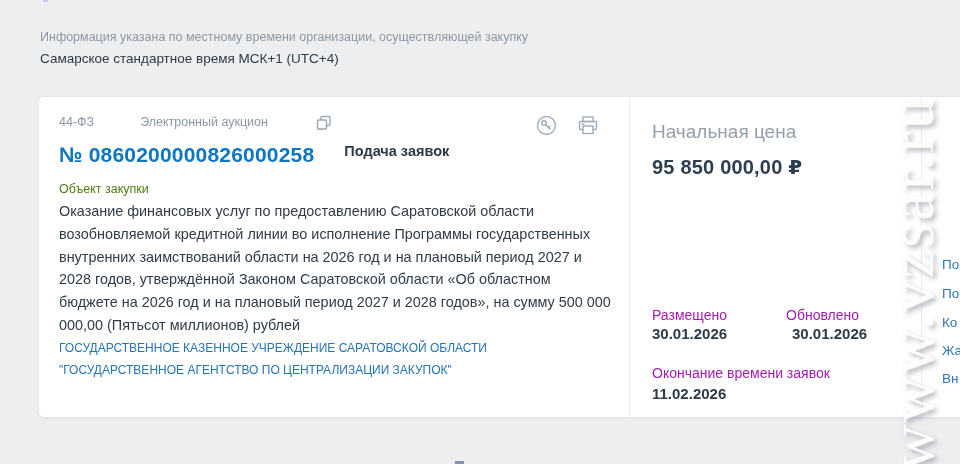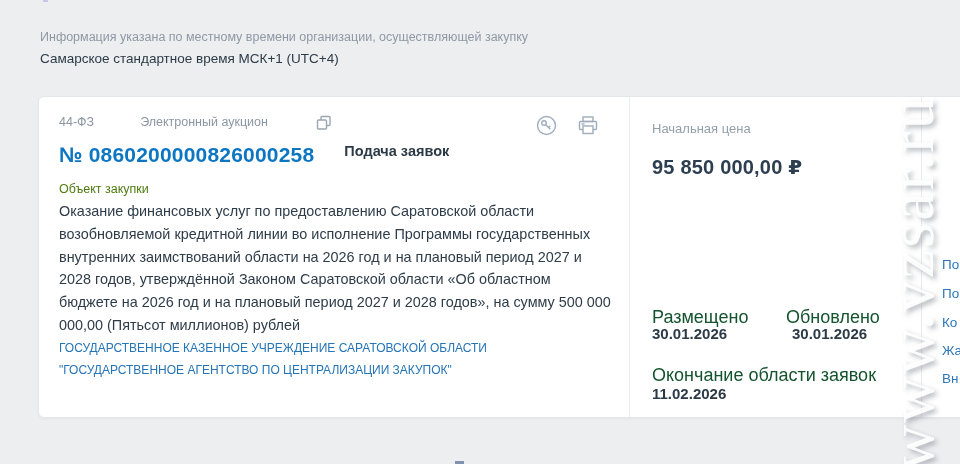--- a/index.html
+++ b/index.html
@@ -38,24 +38,24 @@
   .num-row{display:flex;align-items:flex-start;margin-top:7px;}
   .notice-num{font-size:21px;font-weight:700;color:#0d76c3;letter-spacing:.2px;cursor:pointer;}
   .status{font-size:14.5px;font-weight:700;color:#2c3a47;margin-left:30px;}
 
   .field-label{font-size:12.5px;color:#4d7c0f;}
   .obj-label{margin-top:15px;}
   .obj-text{margin-top:4px;width:552px;font-size:14.4px;line-height:22.8px;color:#2e3c49;}
   .org-label{margin-top:12px;}
   .org-name{margin-top:0;width:552px;font-size:12px;line-height:22.5px;color:#2474b6;cursor:pointer;}
 
-  .price-label{position:absolute;left:22px;top:24px;font-size:13px;color:#93a0ac;}
+  .price-label{position:absolute;left:22px;top:24px;font-size:19px;color:#93a0ac;}
   .price-value{position:absolute;left:22px;top:58px;font-size:20px;font-weight:700;color:#2c3e50;letter-spacing:.2px;}
 
-  .d-label{position:absolute;font-size:18px;color:#14532d;}
+  .d-label{position:absolute;font-size:14px;color:#a21caf;}
   .d-value{position:absolute;font-size:15px;font-weight:700;color:#2c3a47;}
   .placed-l{left:22px;top:210px;} .placed-v{left:22px;top:228px;}
   .updated-l{left:156px;top:210px;} .updated-v{left:162px;top:228px;}
   .deadline-l{left:22px;top:268px;} .deadline-v{left:22px;top:288px;}
 
   .side-link{position:absolute;left:20px;font-size:13.5px;color:#2b77b8;white-space:nowrap;cursor:pointer;}
   .sl-0{top:160px;} .sl-1{top:189px;} .sl-2{top:218px;} .sl-3{top:246px;} .sl-4{top:274px;}
 
   .watermark{
     position:absolute;left:912px;top:283px;z-index:10;pointer-events:none;
@@ -126,21 +126,21 @@
   <div class="col-mid">
     <div class="price-label">Начальная цена</div>
     <div class="price-value">95 850 000,00 ₽</div>
 
     <div class="d-label placed-l">Размещено</div>
     <div class="d-value placed-v">30.01.2026</div>
 
     <div class="d-label updated-l">Обновлено</div>
     <div class="d-value updated-v">30.01.2026</div>
 
-    <div class="d-label deadline-l">Окончание области заявок</div>
+    <div class="d-label deadline-l">Окончание времени заявок</div>
     <div class="d-value deadline-v">11.02.2026</div>
   </div>
 
   <div class="divider div-2"></div>
 
   <div class="col-right">
     <span class="side-link sl-0">По</span>
     <span class="side-link sl-1">По</span>
     <span class="side-link sl-2">Ко</span>
     <span class="side-link sl-3">Жа</span>

